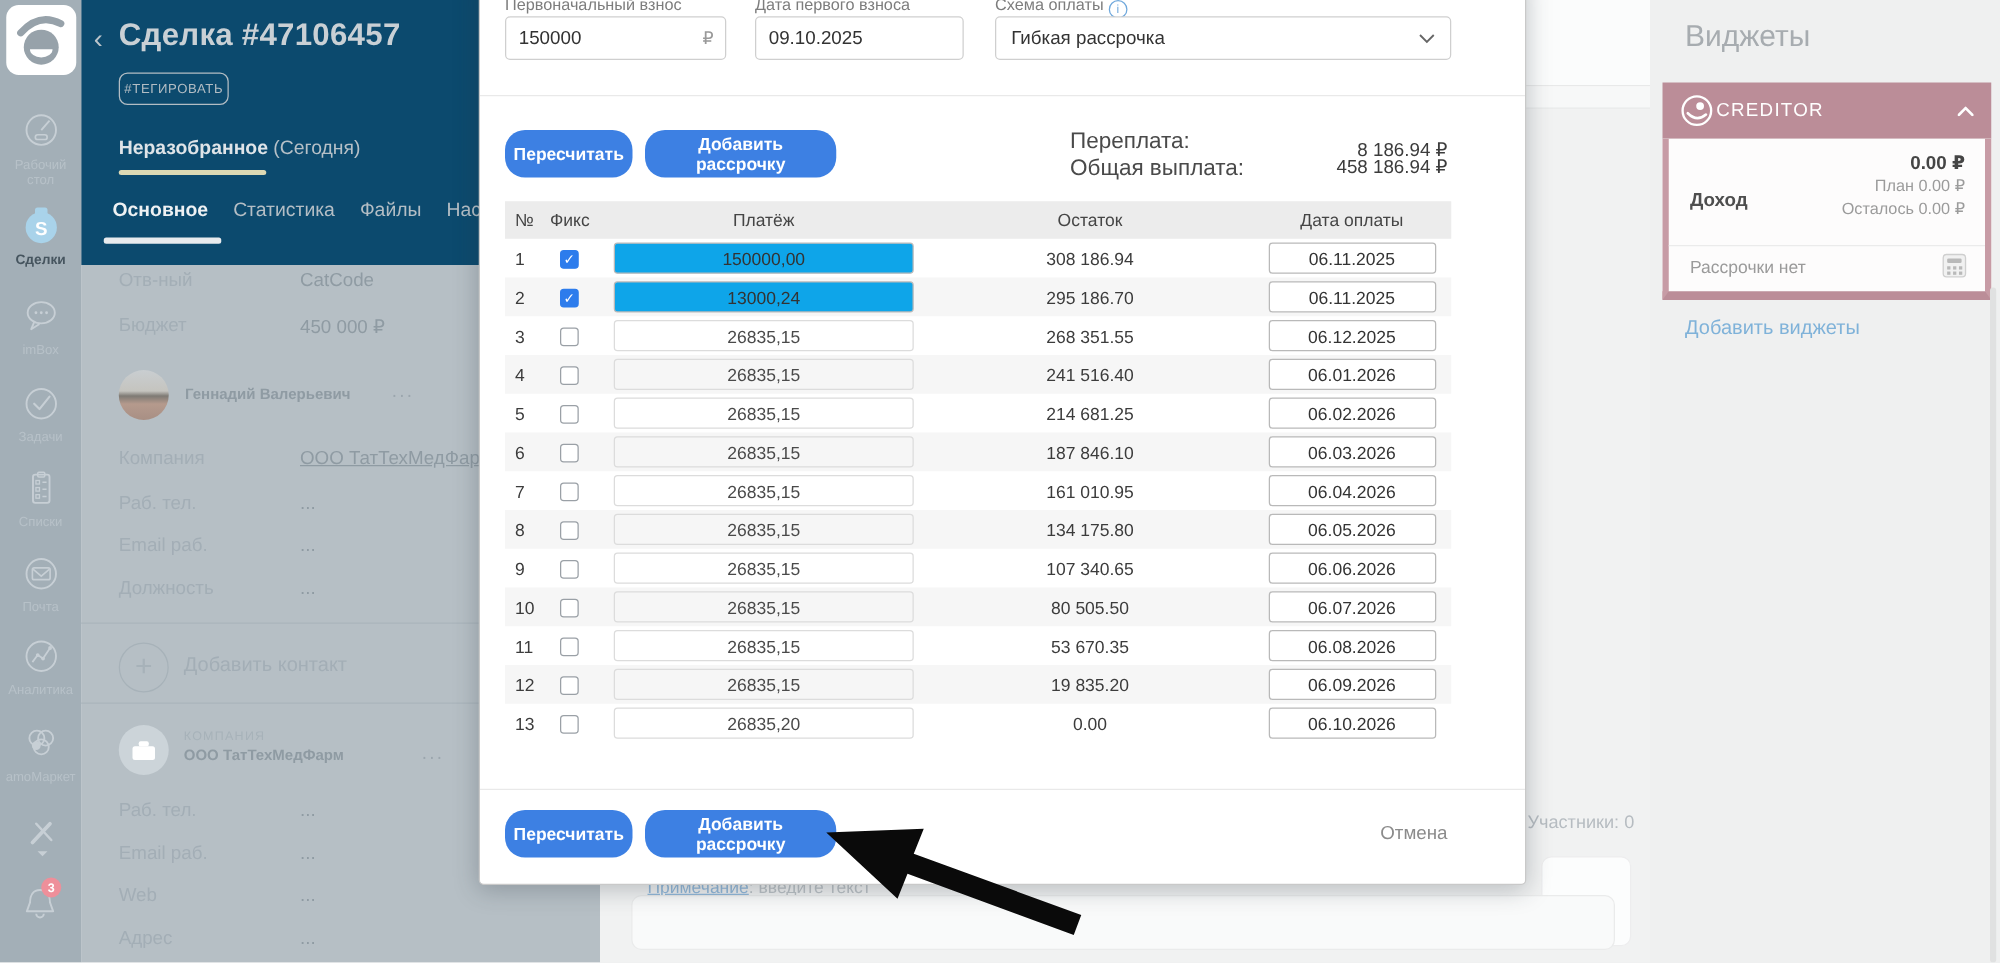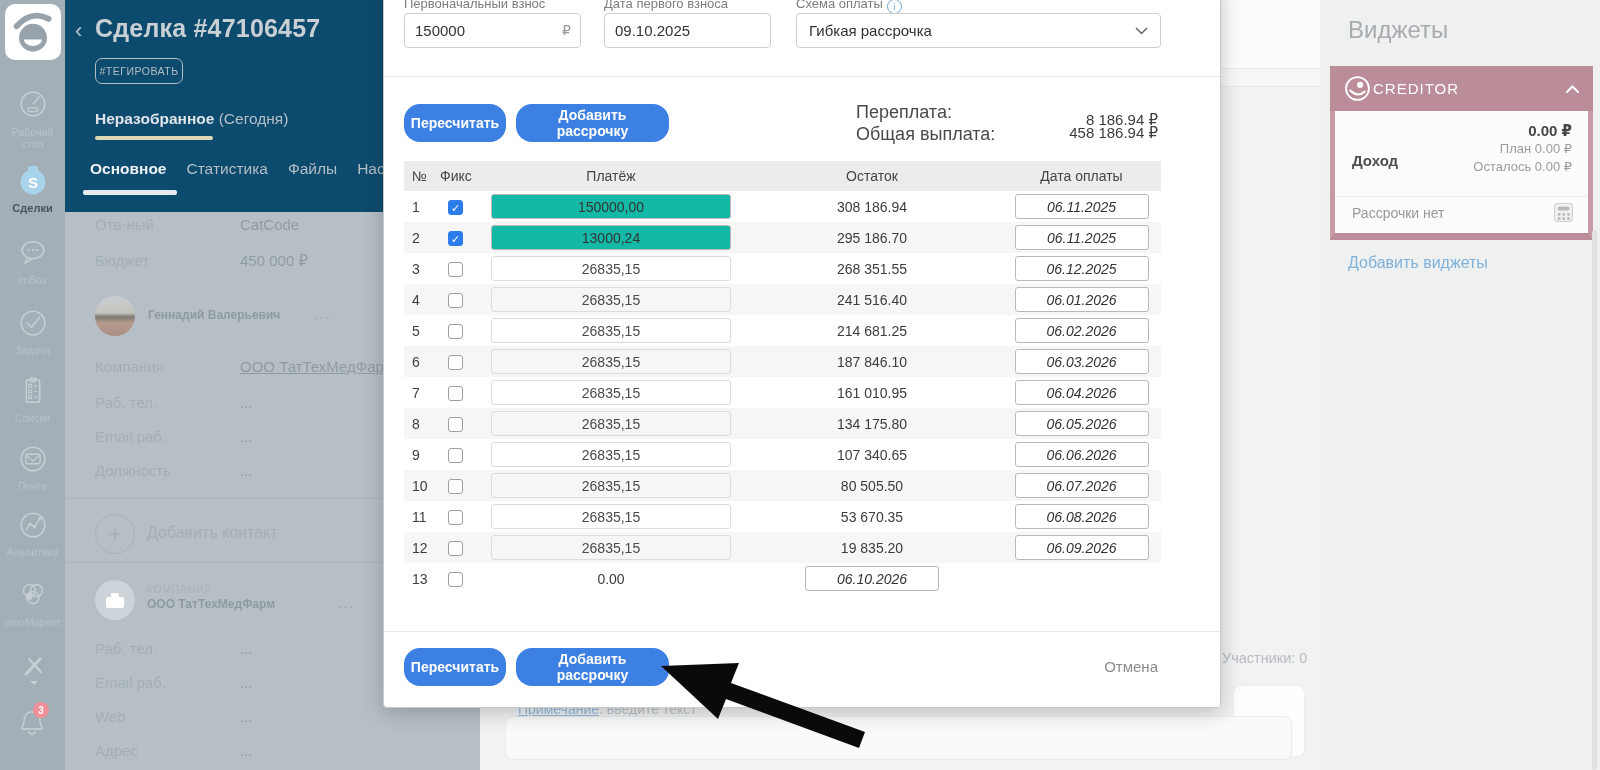--- a/index.html
+++ b/index.html
@@ -93,24 +93,24 @@
   .trow{height:31px;font-size:14px;color:#3c3c3c;}
   .trow.alt{background:#f6f6f6;}
   .th0,.c0{padding-left:8px;}
   .th1{padding-left:4px;}
   .th2,.th3,.th4,.c2,.c3,.c4{text-align:center;}
   .c1{padding-left:12px;}
   .cb{display:inline-block;width:15px;height:15px;border-radius:3px;border:1.5px solid #9aa0a6;
       background:#fff;color:#fff;font-size:11px;line-height:15px;text-align:center;box-sizing:border-box;vertical-align:middle;}
   .cb.on{background:#2d7cec;border-color:#2d7cec;}
   .pay{width:240px;height:25px;border:1px solid #b9b9b9;border-radius:3px;text-align:center;
-       font-size:14px;color:#333;font-family:inherit;background:#14b8a6;box-sizing:border-box;}
+       font-size:14px;color:#333;font-family:inherit;background:#0ea5e9;box-sizing:border-box;}
   .pay.dis{border-color:#dcdcdc;background:transparent;color:#4a4a4a;}
   .dt{width:134px;height:25px;border:1px solid #b9b9b9;border-radius:3px;text-align:center;
-      font-size:14px;color:#333;font-family:inherit;background:#fff;box-sizing:border-box;font-style:italic;}
+      font-size:14px;color:#333;font-family:inherit;background:#fff;box-sizing:border-box;}
   #arrow-layer{left:0;top:0;width:1600px;height:770px;z-index:30;pointer-events:none;}
 </style>
 </head>
 <body>
 
 <div class="abs" id="sidebar">
   <div class="abs" id="logo">
     <svg width="46" height="46" viewBox="0 0 56 56">
       <path d="M8 21 Q26 1 47 12" stroke="#97a2aa" stroke-width="7" fill="none" stroke-linecap="round"></path>
       <circle cx="28" cy="35" r="17" fill="#97a2aa"></circle>
@@ -452,20 +452,21 @@
         <div class="trow alt">
           <div class="c0">12</div>
           <div class="c1"><span class="cb"></span></div>
           <div class="c2"><input class="pay dis" value="26835,15" style=""></div>
           <div class="c3">19 835.20</div>
           <div class="c4"><input class="dt" value="06.09.2026" style=""></div>
         </div>
         <div class="trow">
           <div class="c0">13</div>
           <div class="c1"><span class="cb"></span></div>
+          <div class="c2"><input class="pay dis" value="26835,20" style=""></div>
           <div class="c3">0.00</div>
           <div class="c4"><input class="dt" value="06.10.2026" style=""></div>
         </div>
       </div>
   </div>
 
   <div class="abs m-div" style="top:650px"></div>
 
   <button class="abs blue-btn" style="left:20px;top:667px;width:102px">Пересчитать</button>
   <button class="abs blue-btn" style="left:132px;top:667px;width:153px">Добавить рассрочку</button>

